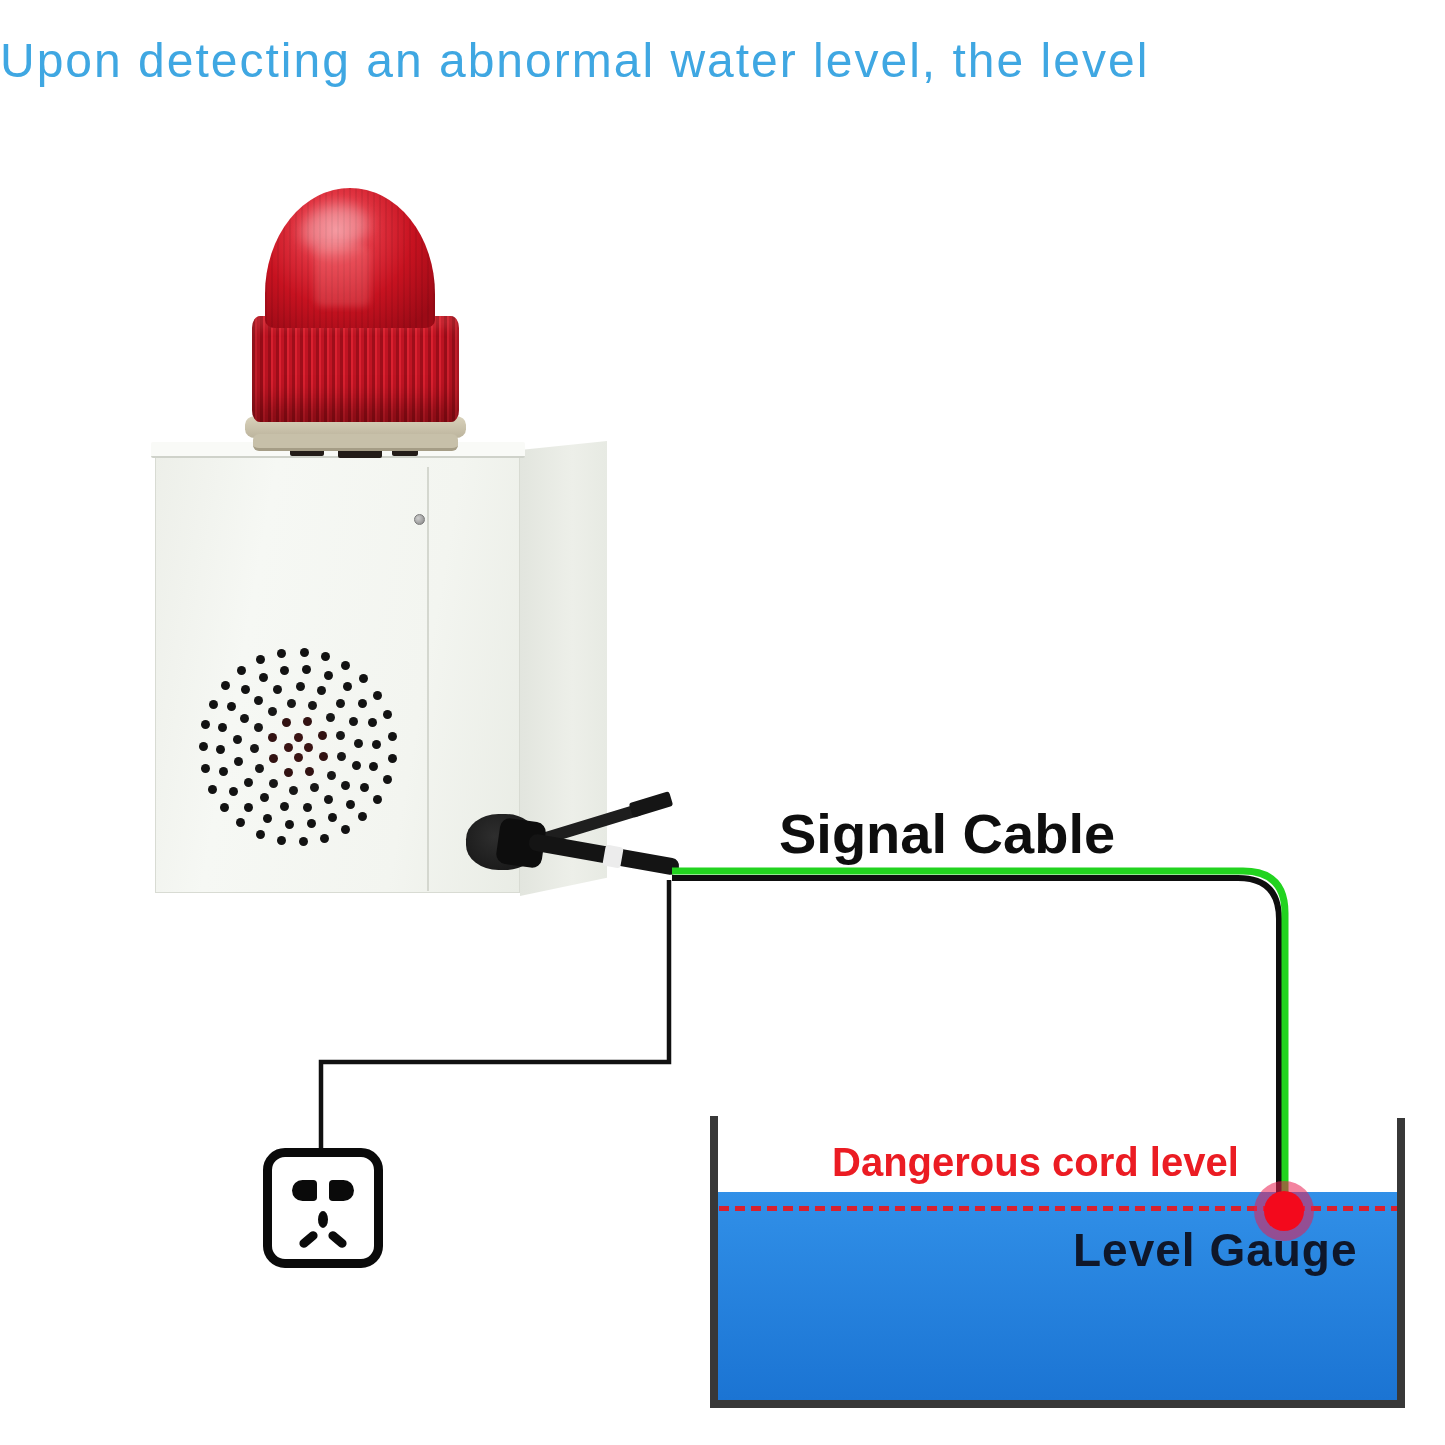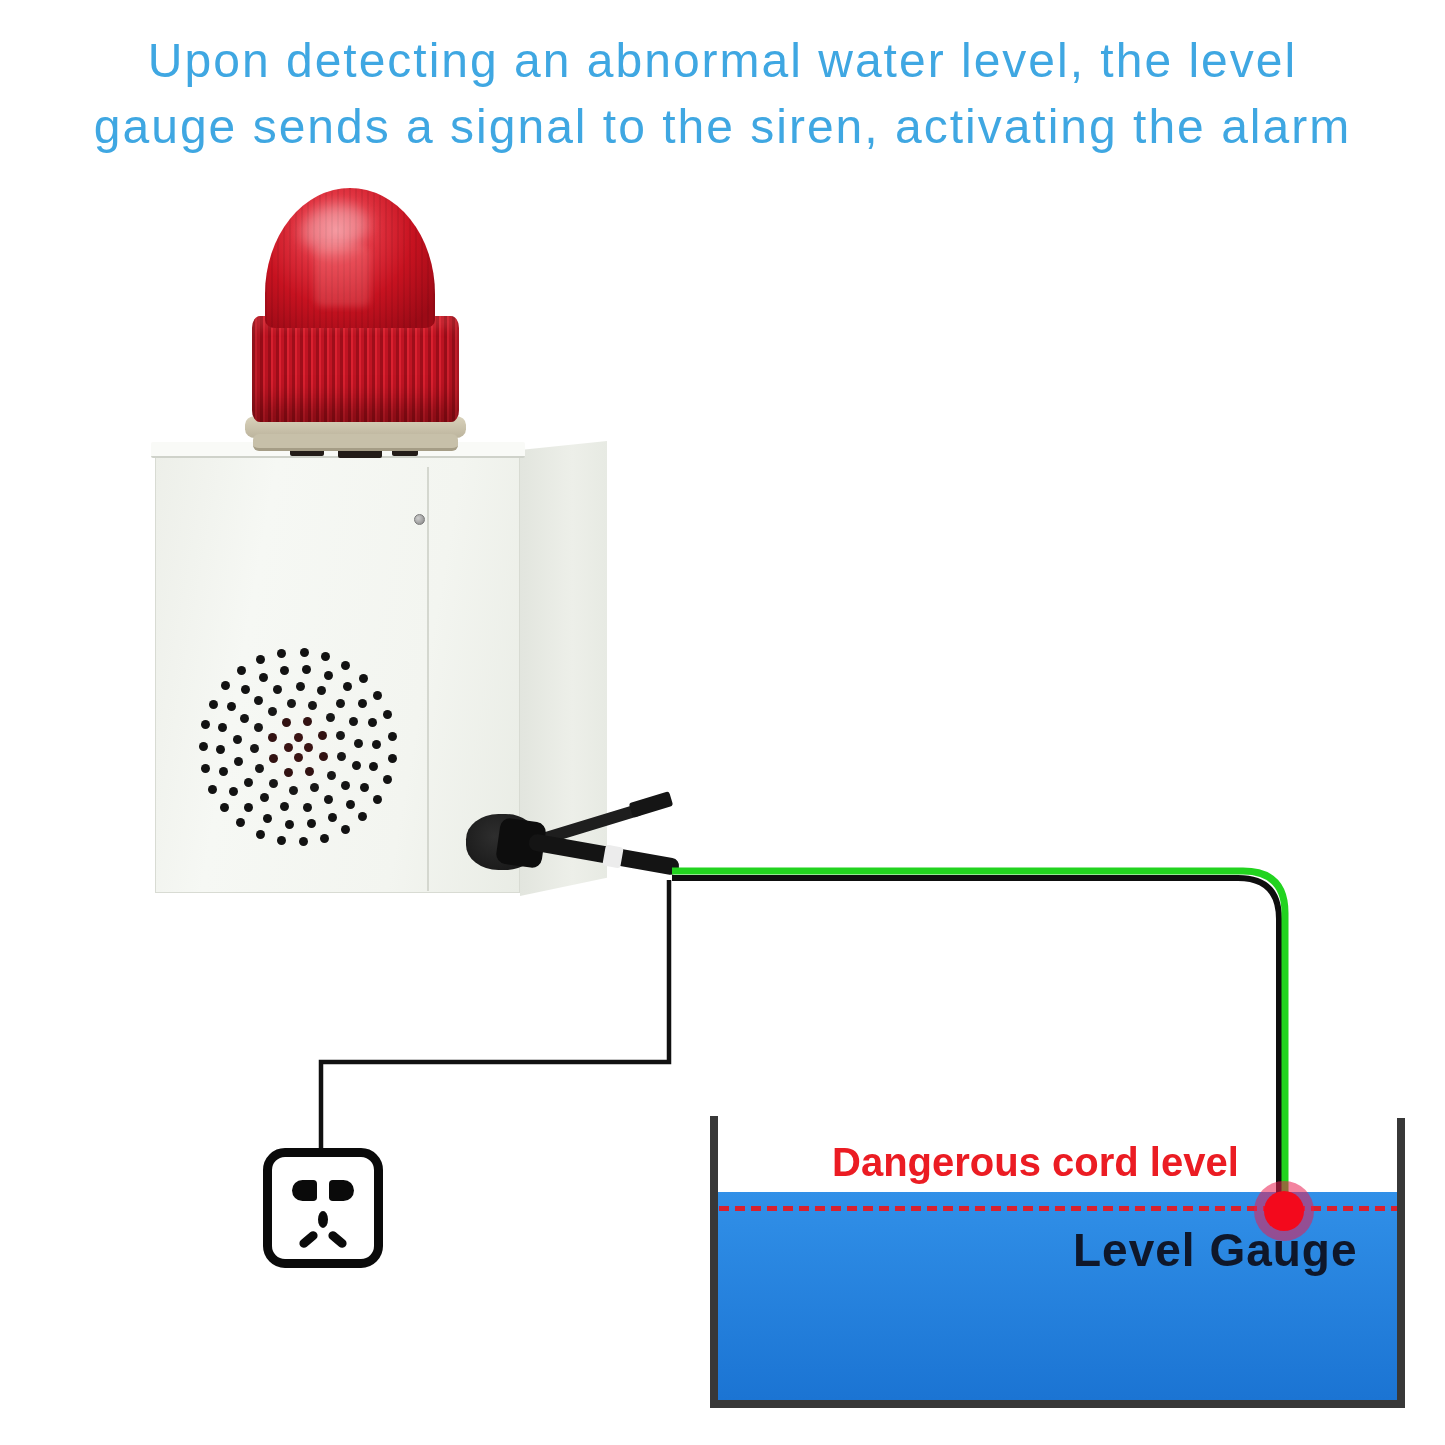--- a/index.html
+++ b/index.html
@@ -1,21 +1,21 @@
 <!DOCTYPE html>
 <html style="--title-blue: #3FA7E2; --alert-red: #EB1C23; --dash-red: #D8212F; --water-top: #3190E8; --water-bottom: #1B74D3; --cable-green: #22D31F; --tank-wall: #383838; --beacon-red: #C71220; --beacon-base: #C9C2AB; --box-white: #F3F5F0;"><head>
 <meta charset="utf-8">
 <style>
   html,body{margin:0;padding:0;background:#fff;}
   .canvas{position:relative;width:1445px;height:1445px;background:#fff;overflow:hidden;
           font-family:"Liberation Sans","DejaVu Sans",sans-serif;}
   .abs{position:absolute;}
 
   
-  .headline{left:0;top:28px;width:1445px;text-align:center;color:var(--title-blue,#3FA7E2);
+  .headline{left:0;top:28px;width:1445px;color:var(--title-blue,#3FA7E2);
             font-size:48px;line-height:66px;letter-spacing:2px;font-weight:400;}
 
   
   .box-side{left:520px;top:441px;width:87px;height:455px;
             background:linear-gradient(90deg,#E2E5DE 0%,#EDEFE9 60%,#E7EAE3 100%);
             clip-path:polygon(0% 2%,100% 0%,100% 96%,0% 100%);}
   .box-front{left:155px;top:450px;width:365px;height:443px;box-sizing:border-box;
              background:linear-gradient(100deg,#EDEFE9 0%,#F6F8F4 28%,#F3F5F0 70%,#E9ECE5 100%);
              border:1px solid #D8DBD3;border-top:none;}
   .box-lid{left:151px;top:442px;width:374px;height:14px;background:#F9FAF7;
@@ -95,21 +95,20 @@
      background:rgba(233,30,80,.55);}
   .sensor-dot{left:1264px;top:1191px;width:40px;height:40px;border-radius:50%;background:#F3091C;}
 </style>
 </head>
 <body>
 
 <div class="canvas">
 
   <div class="abs headline">
     <div>Upon detecting an abnormal water level, the level</div>
-    <div>gauge sends a signal to the siren, activating the alarm</div>
   </div>
 
   <div>
     <div class="abs box-side"></div>
     <div class="abs box-front"></div>
     <div class="abs box-lid"></div>
     <div class="abs box-seam"></div>
     <div class="abs box-screw"></div>
     <div class="abs speaker" id="speaker">
         <div class="speaker-dot" style="left: 113.5px; top: 103.5px; width: 9px; height: 9px; background: rgb(58, 20, 20);"></div>
@@ -244,14 +243,15 @@
   <div class="abs sensor-dot"></div>
 
   <div class="abs socket">
     <div class="slot slot-tl"></div>
     <div class="slot slot-tr"></div>
     <div class="slot slot-mid"></div>
     <div class="slot slot-bl"></div>
     <div class="slot slot-br"></div>
   </div>
 
+  <div class="abs signal-label">Signal Cable</div>
 
 </div>
 
 </body></html>

